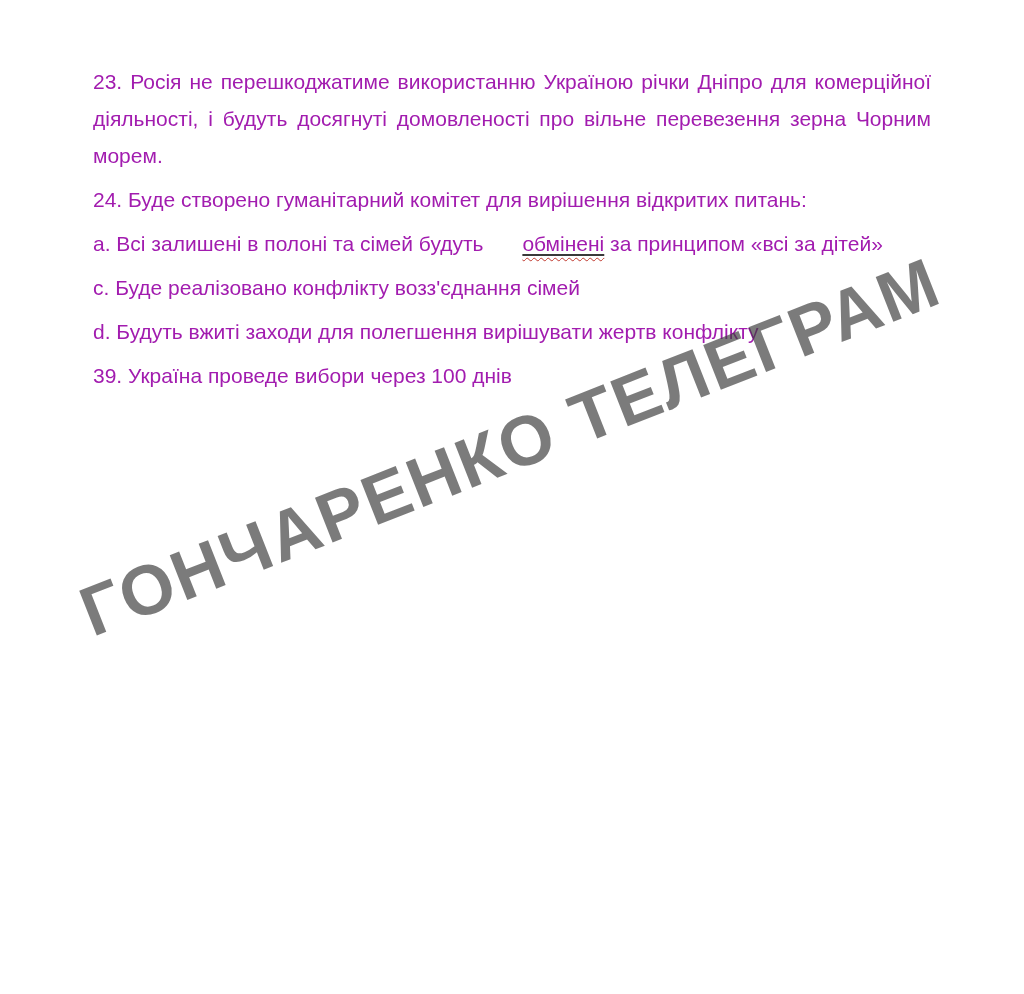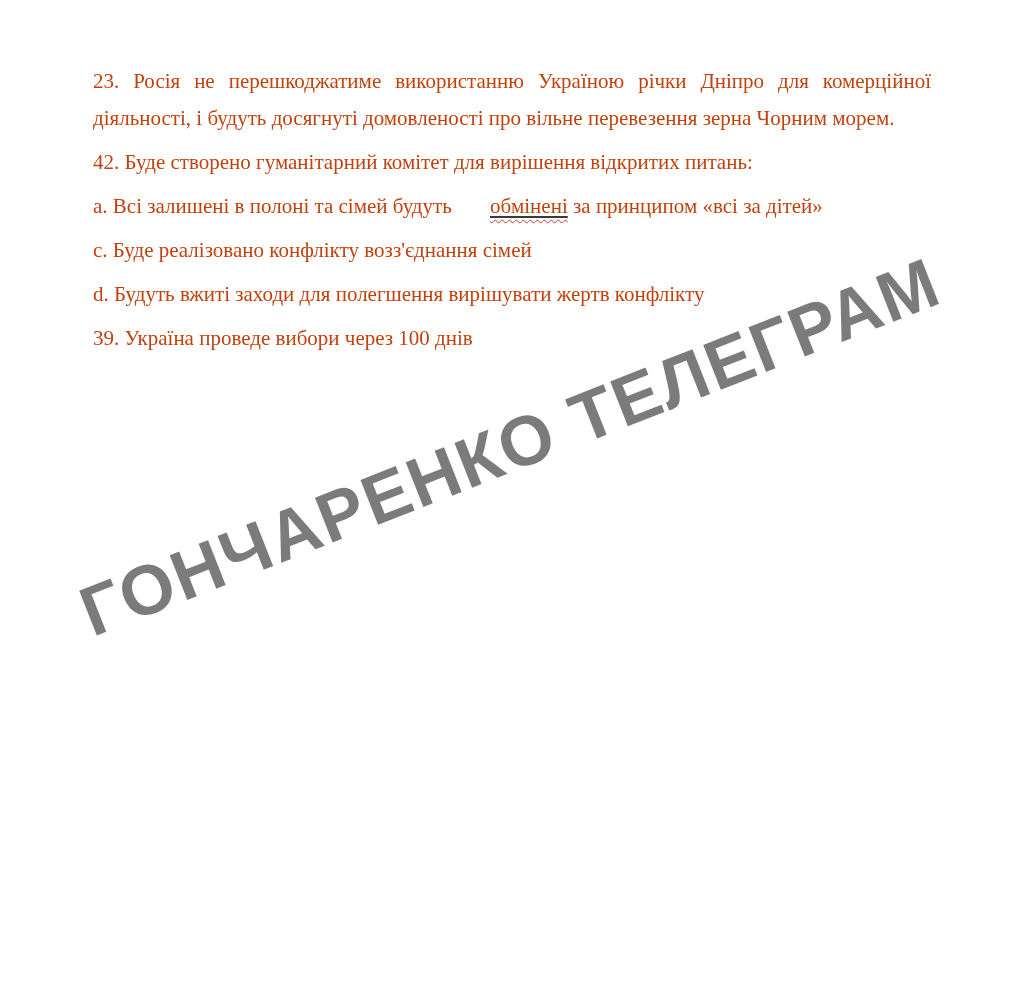--- a/index.html
+++ b/index.html
@@ -9,25 +9,24 @@
     height: 994px;
     background: #ffffff;
     overflow: hidden;
     font-family: "Liberation Sans", sans-serif;
   }
   .content {
     position: absolute;
     left: 93px;
     top: 63px;
     width: 838px;
-    color: #c2410c;
+    color: #a21caf;
     font-size: 21px;
     line-height: 37px;
     z-index: 1;
-    font-family: Liberation Serif, serif;
   }
   .content p {
     margin: 0 0 7px 0;
     text-align: justify;
   }
   
   .u {
     text-decoration: underline solid;
     text-decoration-color: #3a3a3a;
     text-decoration-thickness: 1.5px;
@@ -56,21 +55,21 @@
 </style>
 </head>
 <body>
 
 <div class="page">
 
   <div class="content">
 
     <p>23. Росія не перешкоджатиме використанню Україною річки Дніпро для комерційної діяльності, і будуть досягнуті домовленості про вільне перевезення зерна Чорним морем.</p>
 
-    <p>42. Буде створено гуманітарний комітет для вирішення відкритих питань:</p>
+    <p>24. Буде створено гуманітарний комітет для вирішення відкритих питань:</p>
 
     <p><span>a. Всі залишені в полоні та сімей будуть </span><span class="u"><span class="sq">обмінені</span></span><span> за принципом «всі за дітей»</span></p>
 
 
     <p>c. Буде реалізовано конфлікту возз'єднання сімей</p>
 
     <p>d. Будуть вжиті заходи для полегшення вирішувати жертв конфлікту</p>
 
     <p>39. Україна проведе вибори через 100 днів</p>
 

